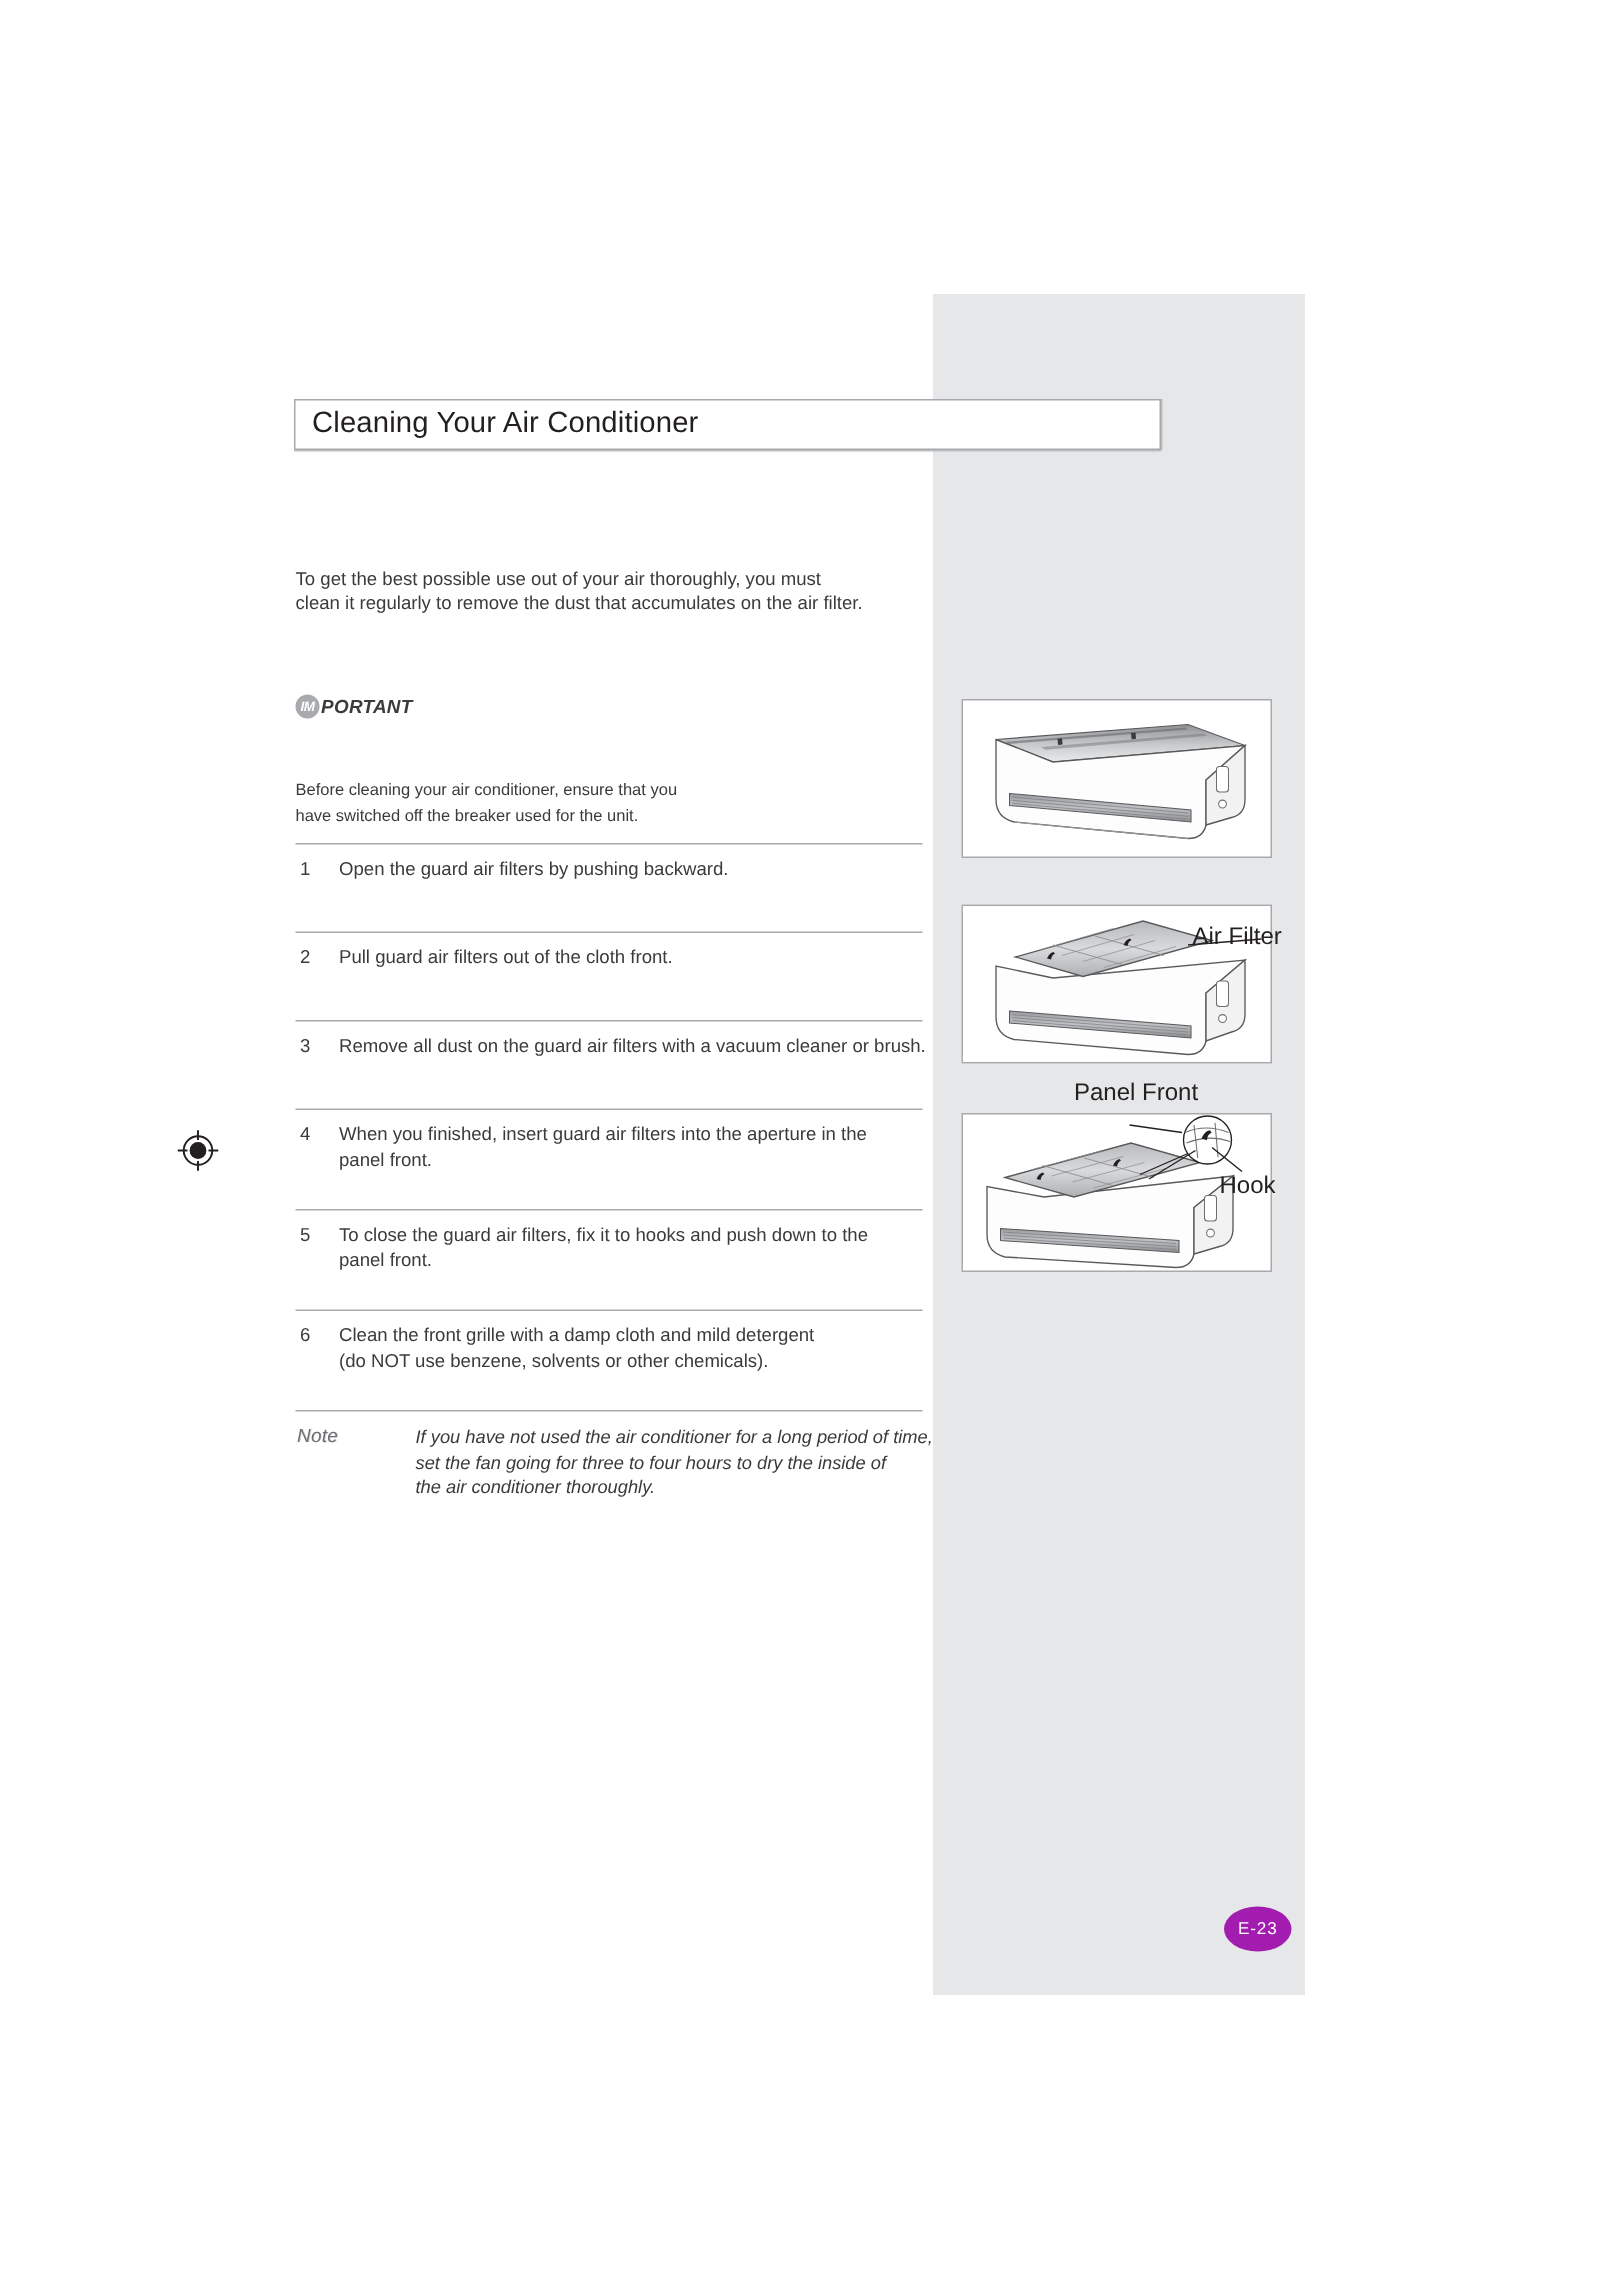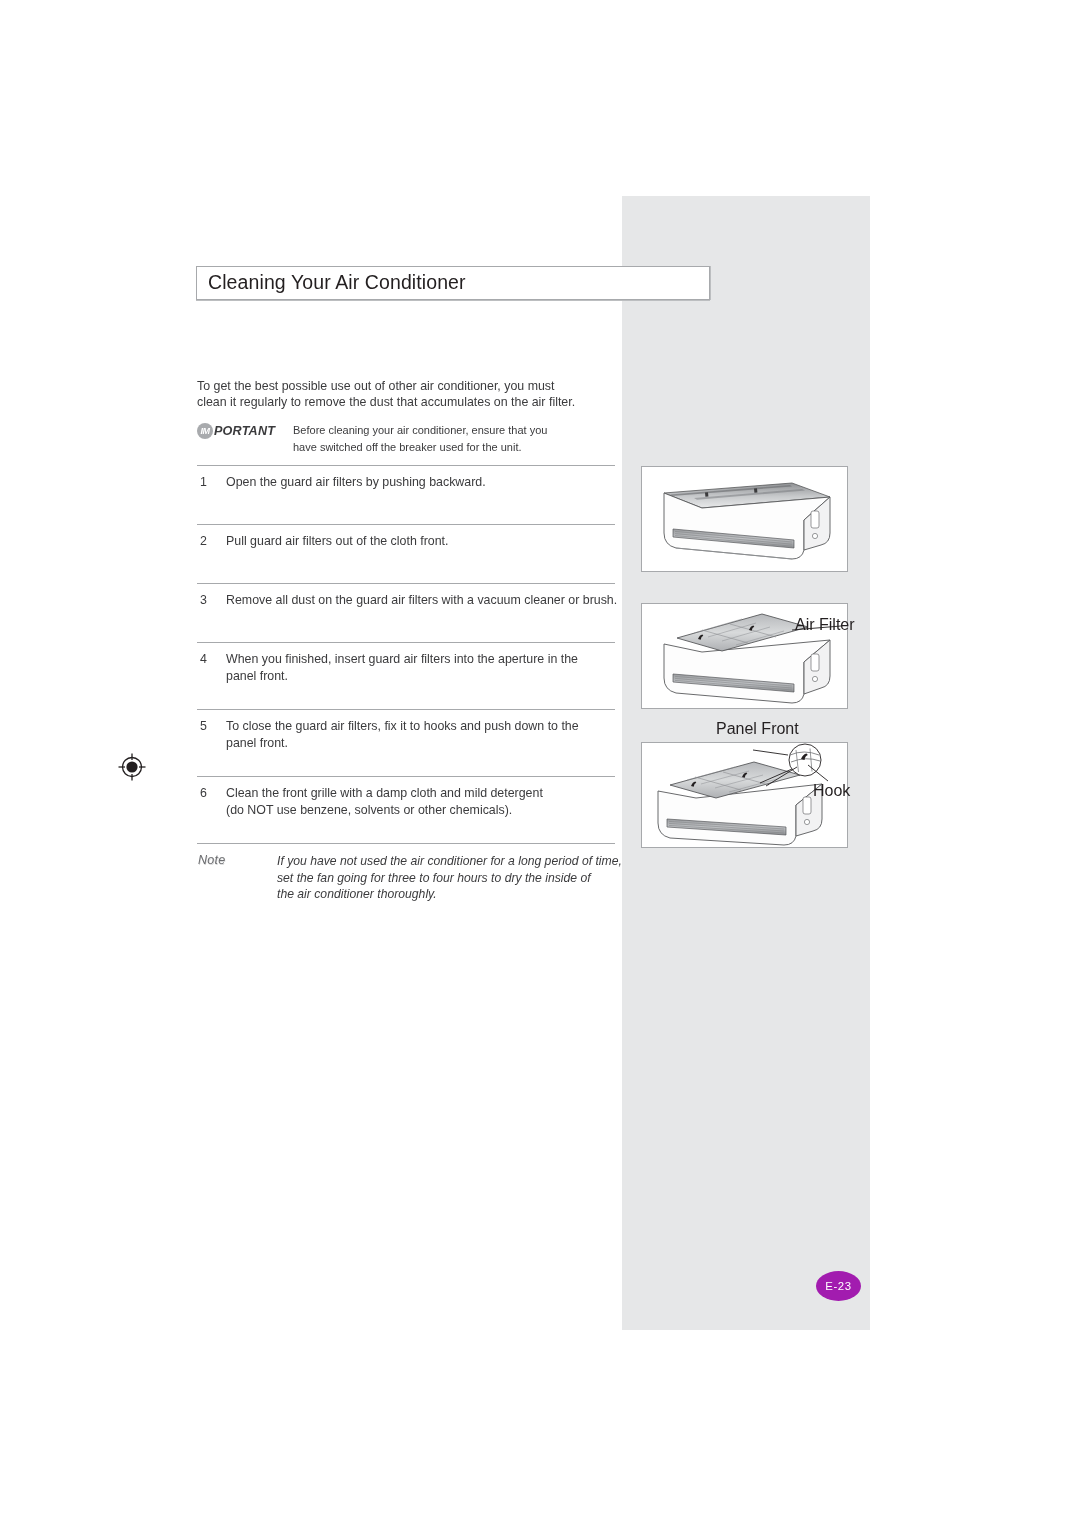--- a/index.html
+++ b/index.html
@@ -39,21 +39,21 @@
     top: 752px;
     width: 30px;
     height: 30px;
   }
 
   
   .title-box {
     position: absolute;
     left: 196px;
     top: 266px;
-    width: 514px;
+    width: 578px;
     height: 34px;
     background: #ffffff;
     border: 1px solid #a7a9ac;
     box-shadow: 0 1px 0 0 #bcbec0, 1px 0 0 0 #bcbec0;
     box-sizing: border-box;
   }
   .title-text {
     position: absolute;
     left: 11px;
     top: 50%;
@@ -78,20 +78,21 @@
     color: #3b3b3d;
     margin: 0 0 12px 0;
   }
   .intro div { white-space: nowrap; }
 
   
   .important-row {
     display: flex;
     align-items: flex-start;
     margin: 0 0 10px 0;
+    flex-direction: column;
   }
   .important-tag {
     width: 96px;
     flex: 0 0 96px;
     display: flex;
     align-items: center;
     font-style: italic;
     font-weight: 600;
     font-size: 12.6px;
     letter-spacing: 0.2px;
@@ -234,21 +235,21 @@
     <line x1="22" y1="15" x2="28.5" y2="15" stroke="#231f20" stroke-width="1.3"></line>
   </svg>
 
   <div class="title-box">
     <div class="title-text">Cleaning Your Air Conditioner</div>
   </div>
 
   <div class="body-col">
 
     <div class="intro">
-      <div>To get the best possible use out of other air conditioner, you must</div>
+      <div>To get the best possible use out of your air thoroughly, you must</div>
       <div>clean it regularly to remove the dust that accumulates on the air filter.</div>
     </div>
 
     <div class="important-row">
       <div class="important-tag">
         <span class="im-badge">IM</span>
           <span>PORTANT</span>
       </div>
       <div class="important-text">
         <div>Before cleaning your air conditioner, ensure that you</div>

